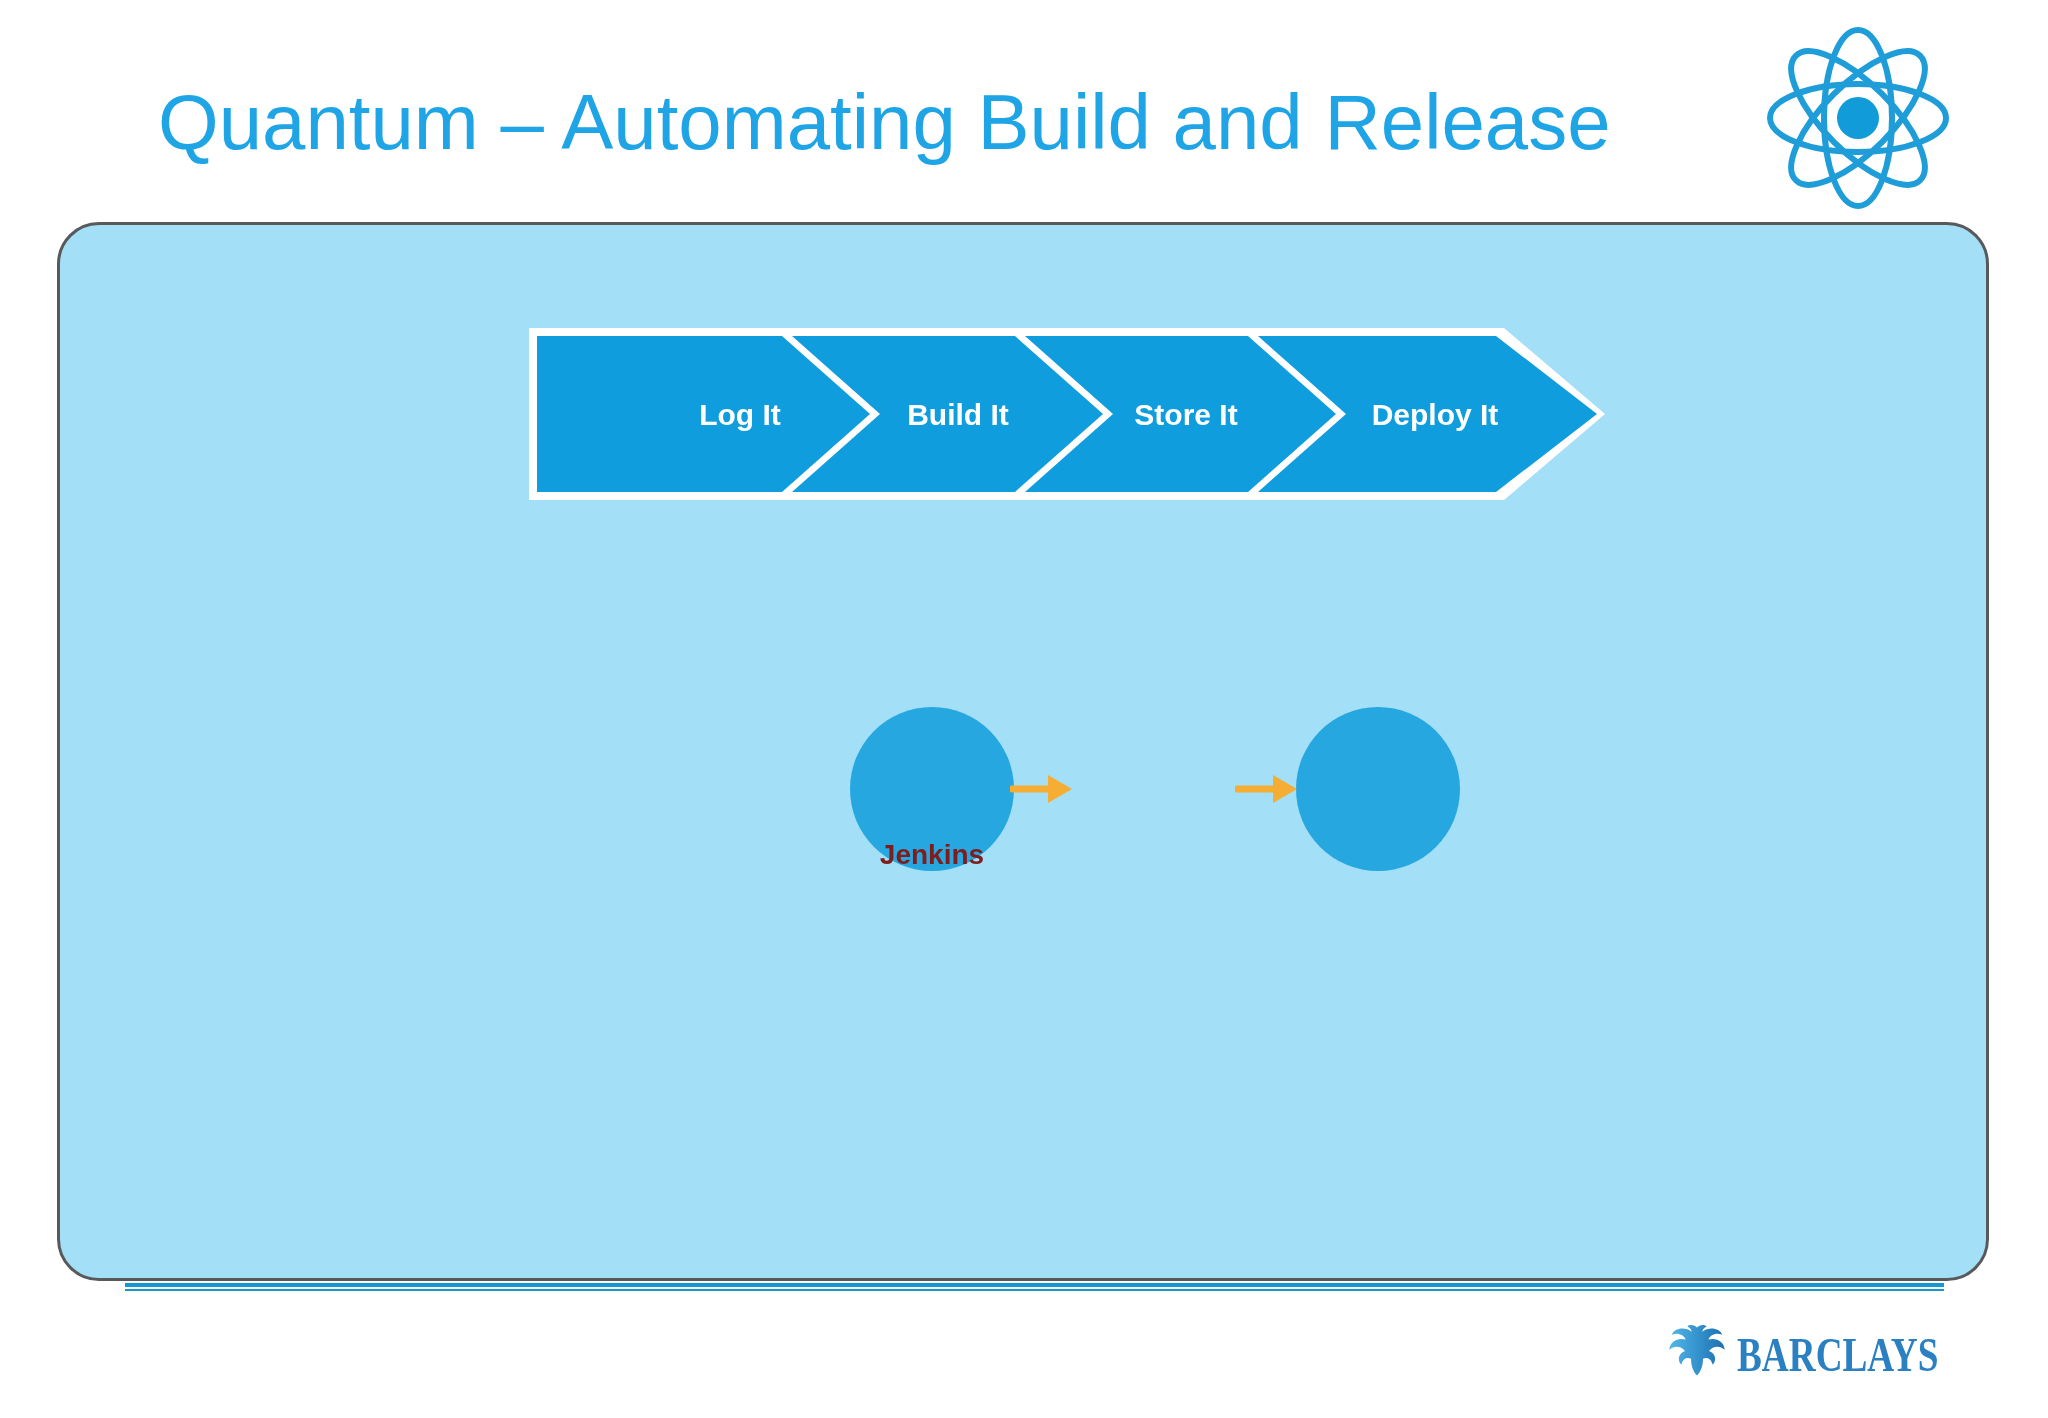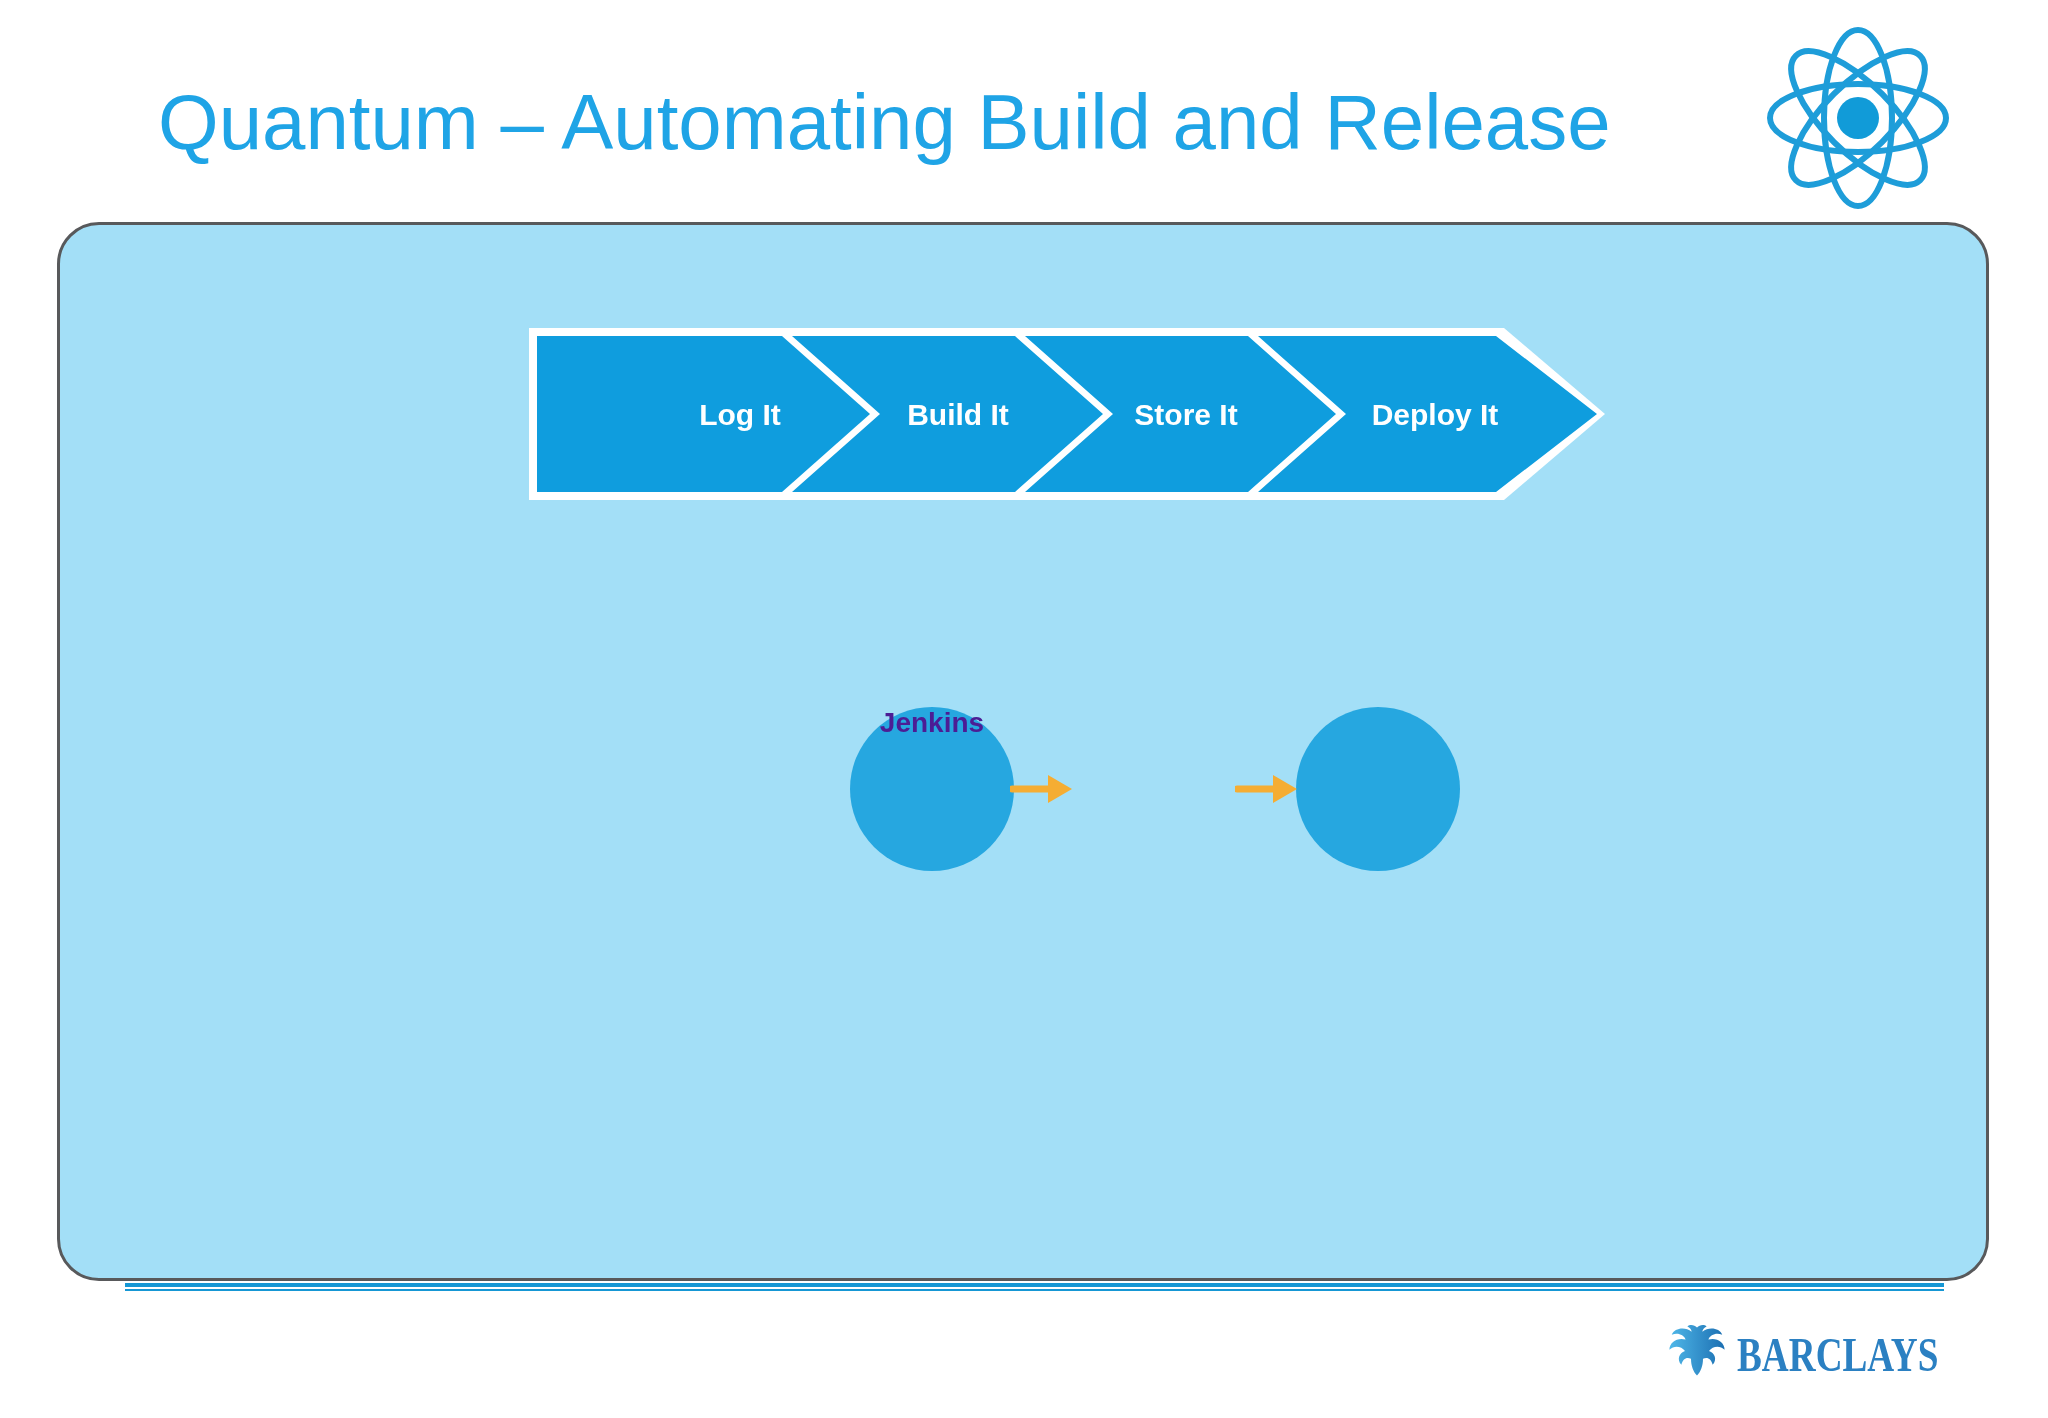--- a/index.html
+++ b/index.html
@@ -46,23 +46,23 @@
     fill: #ffffff;
   }
 
   
   .tool-circle {
     position: absolute;
     width: 164px; height: 164px;
     border-radius: 50%;
     background: #26A7E0;
     display: flex;
-    align-items: flex-start;
+    align-items: flex-end;
     justify-content: center;
-    color: #4c1d95;
+    color: #7f1d1d;
     font-weight: 700;
     text-align: center;
   }
   .tool-circle.jenkins { left: 850px; top: 707px; font-size: 28px; }
   .tool-circle.nexus   { left: 1075px; top: 707px; font-size: 38px; }
   .tool-circle.blank   { left: 1296px; top: 707px; font-size: 28px; }
 
   .flow-arrow { position: absolute; top: 770px; }
   .flow-arrow.a1 { left: 1010px; }
   .flow-arrow.a2 { left: 1235px; }

